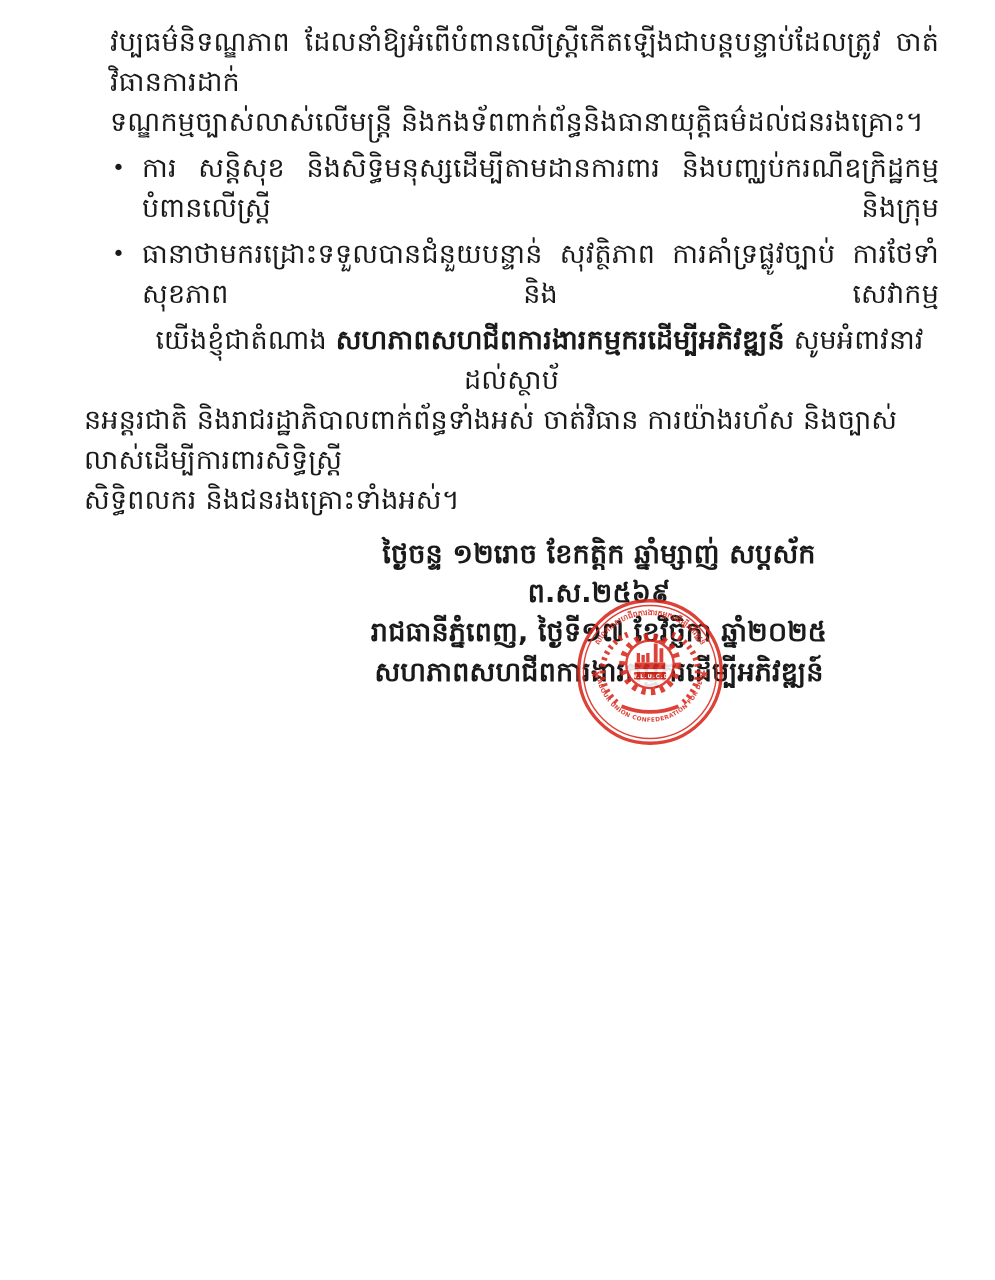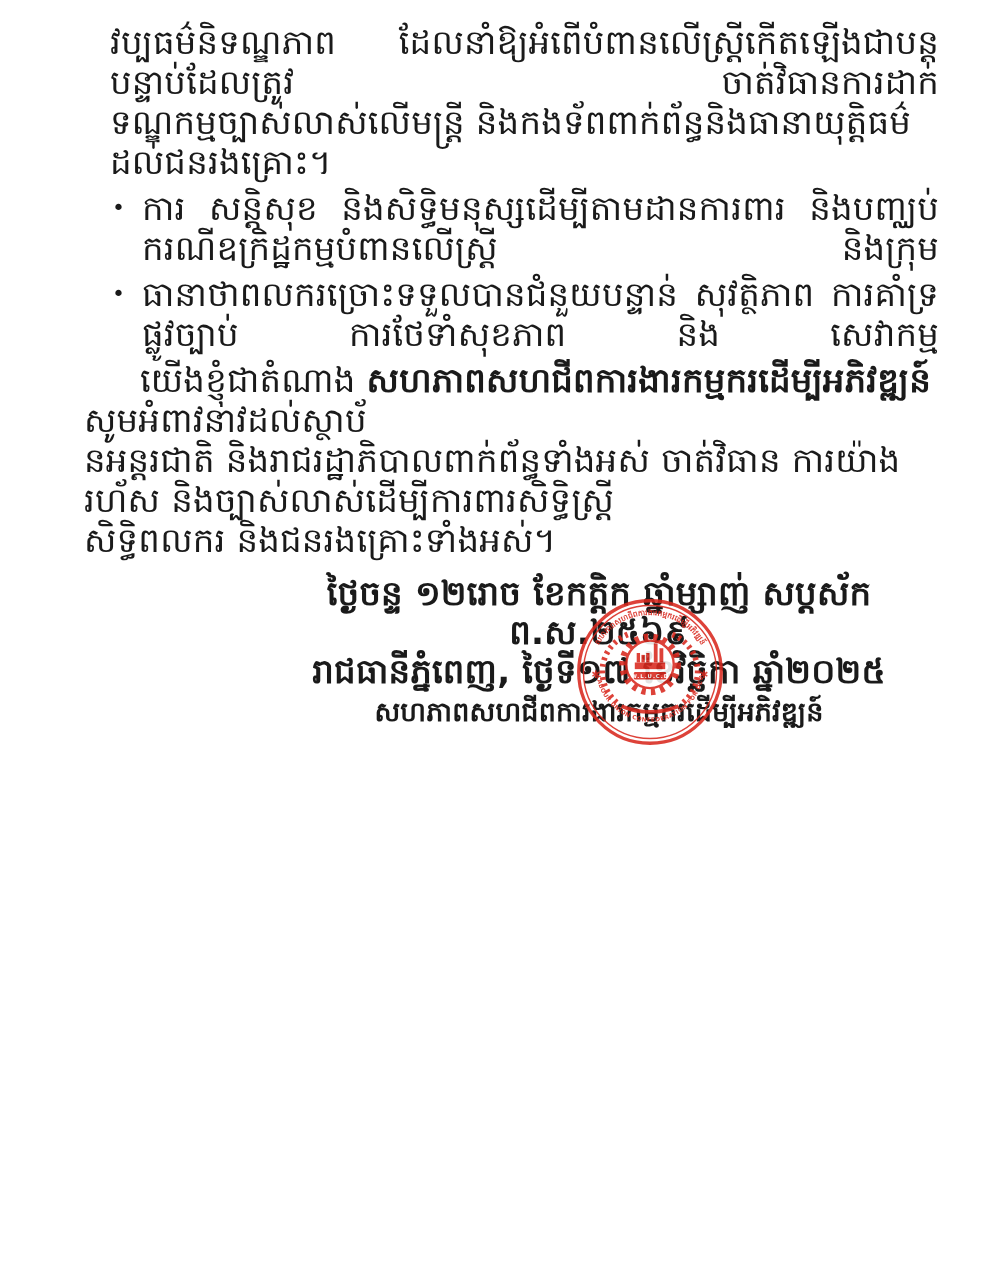--- a/index.html
+++ b/index.html
@@ -10,21 +10,21 @@
     background:#ffffff;
     font-family:"DejaVu Sans", sans-serif;
     color:#1a1a1a;
     overflow:hidden;
   }
   .content{
     position:absolute;
     top:22px;left:110px;right:56px;
   }
   .ln{
-    font-size:34px;
+    font-size:27px;
     line-height:40px;
     letter-spacing:0.2px;
   }
   .just{
     text-align:justify;
     text-align-last:justify;
   }
   .intro .ln:first-child{ text-align-last:justify; }
   .bullets{
     list-style:none;
@@ -41,21 +41,21 @@
     flex:0 0 30px;
     font-size:22px;
     line-height:40px;
     padding-left:2px;
   }
   .bullet-body{flex:1;}
   .closing{
     margin-left:-26px;
     margin-top:6px;
   }
-  .closing .first{ text-indent:56px; }
+  .closing .first{ text-indent:56px;text-align:center; }
   .org-bold{ font-weight:700; }
   .signoff{
     width:580px;
     margin:14px 50px 0 auto;
     text-align:center;
     font-weight:700;
   }
   .signoff .ln{ line-height:39px; }
   .signoff .org-line{ font-size:27px; line-height:42px; }
   .seal{
@@ -84,21 +84,21 @@
     <ul class="bullets">
       <li>
         <span class="bullet-marker">•</span>
         <div class="bullet-body">
           <div class="ln just">ការ សន្តិសុខ និងសិទ្ធិមនុស្សដើម្បីតាមដានការពារ និងបញ្ឈប់ករណីឧក្រិដ្ឋកម្មបំពានលើស្ត្រី និងក្រុម</div>
         </div>
       </li>
       <li>
         <span class="bullet-marker">•</span>
         <div class="bullet-body">
-          <div class="ln just">ធានាថាពលករច្រោះទទួលបានជំនួយបន្ទាន់ សុវត្ថិភាព ការគាំទ្រផ្លូវច្បាប់ ការថែទាំសុខភាព និង សេវាកម្ម</div>
+          <div class="ln just">ធានាថាមករដ្រោះទទួលបានជំនួយបន្ទាន់ សុវត្ថិភាព ការគាំទ្រផ្លូវច្បាប់ ការថែទាំសុខភាព និង សេវាកម្ម</div>
         </div>
       </li>
     </ul>
 
     <div class="closing">
       <div class="ln first"><span>យើងខ្ញុំជាតំណាង </span><span class="org-bold">សហភាពសហជីពការងារកម្មករដើម្បីអភិវឌ្ឍន៍</span><span> សូមអំពាវនាវដល់ស្ថាប័</span></div>
       <div class="ln">នអន្តរជាតិ និងរាជរដ្ឋាភិបាលពាក់ព័ន្ធទាំងអស់ ចាត់វិធាន ការយ៉ាងរហ័ស និងច្បាស់លាស់ដើម្បីការពារសិទ្ធិស្ត្រី</div>
       <div class="ln">សិទ្ធិពលករ និងជនរងគ្រោះទាំងអស់។</div>
     </div>
 

